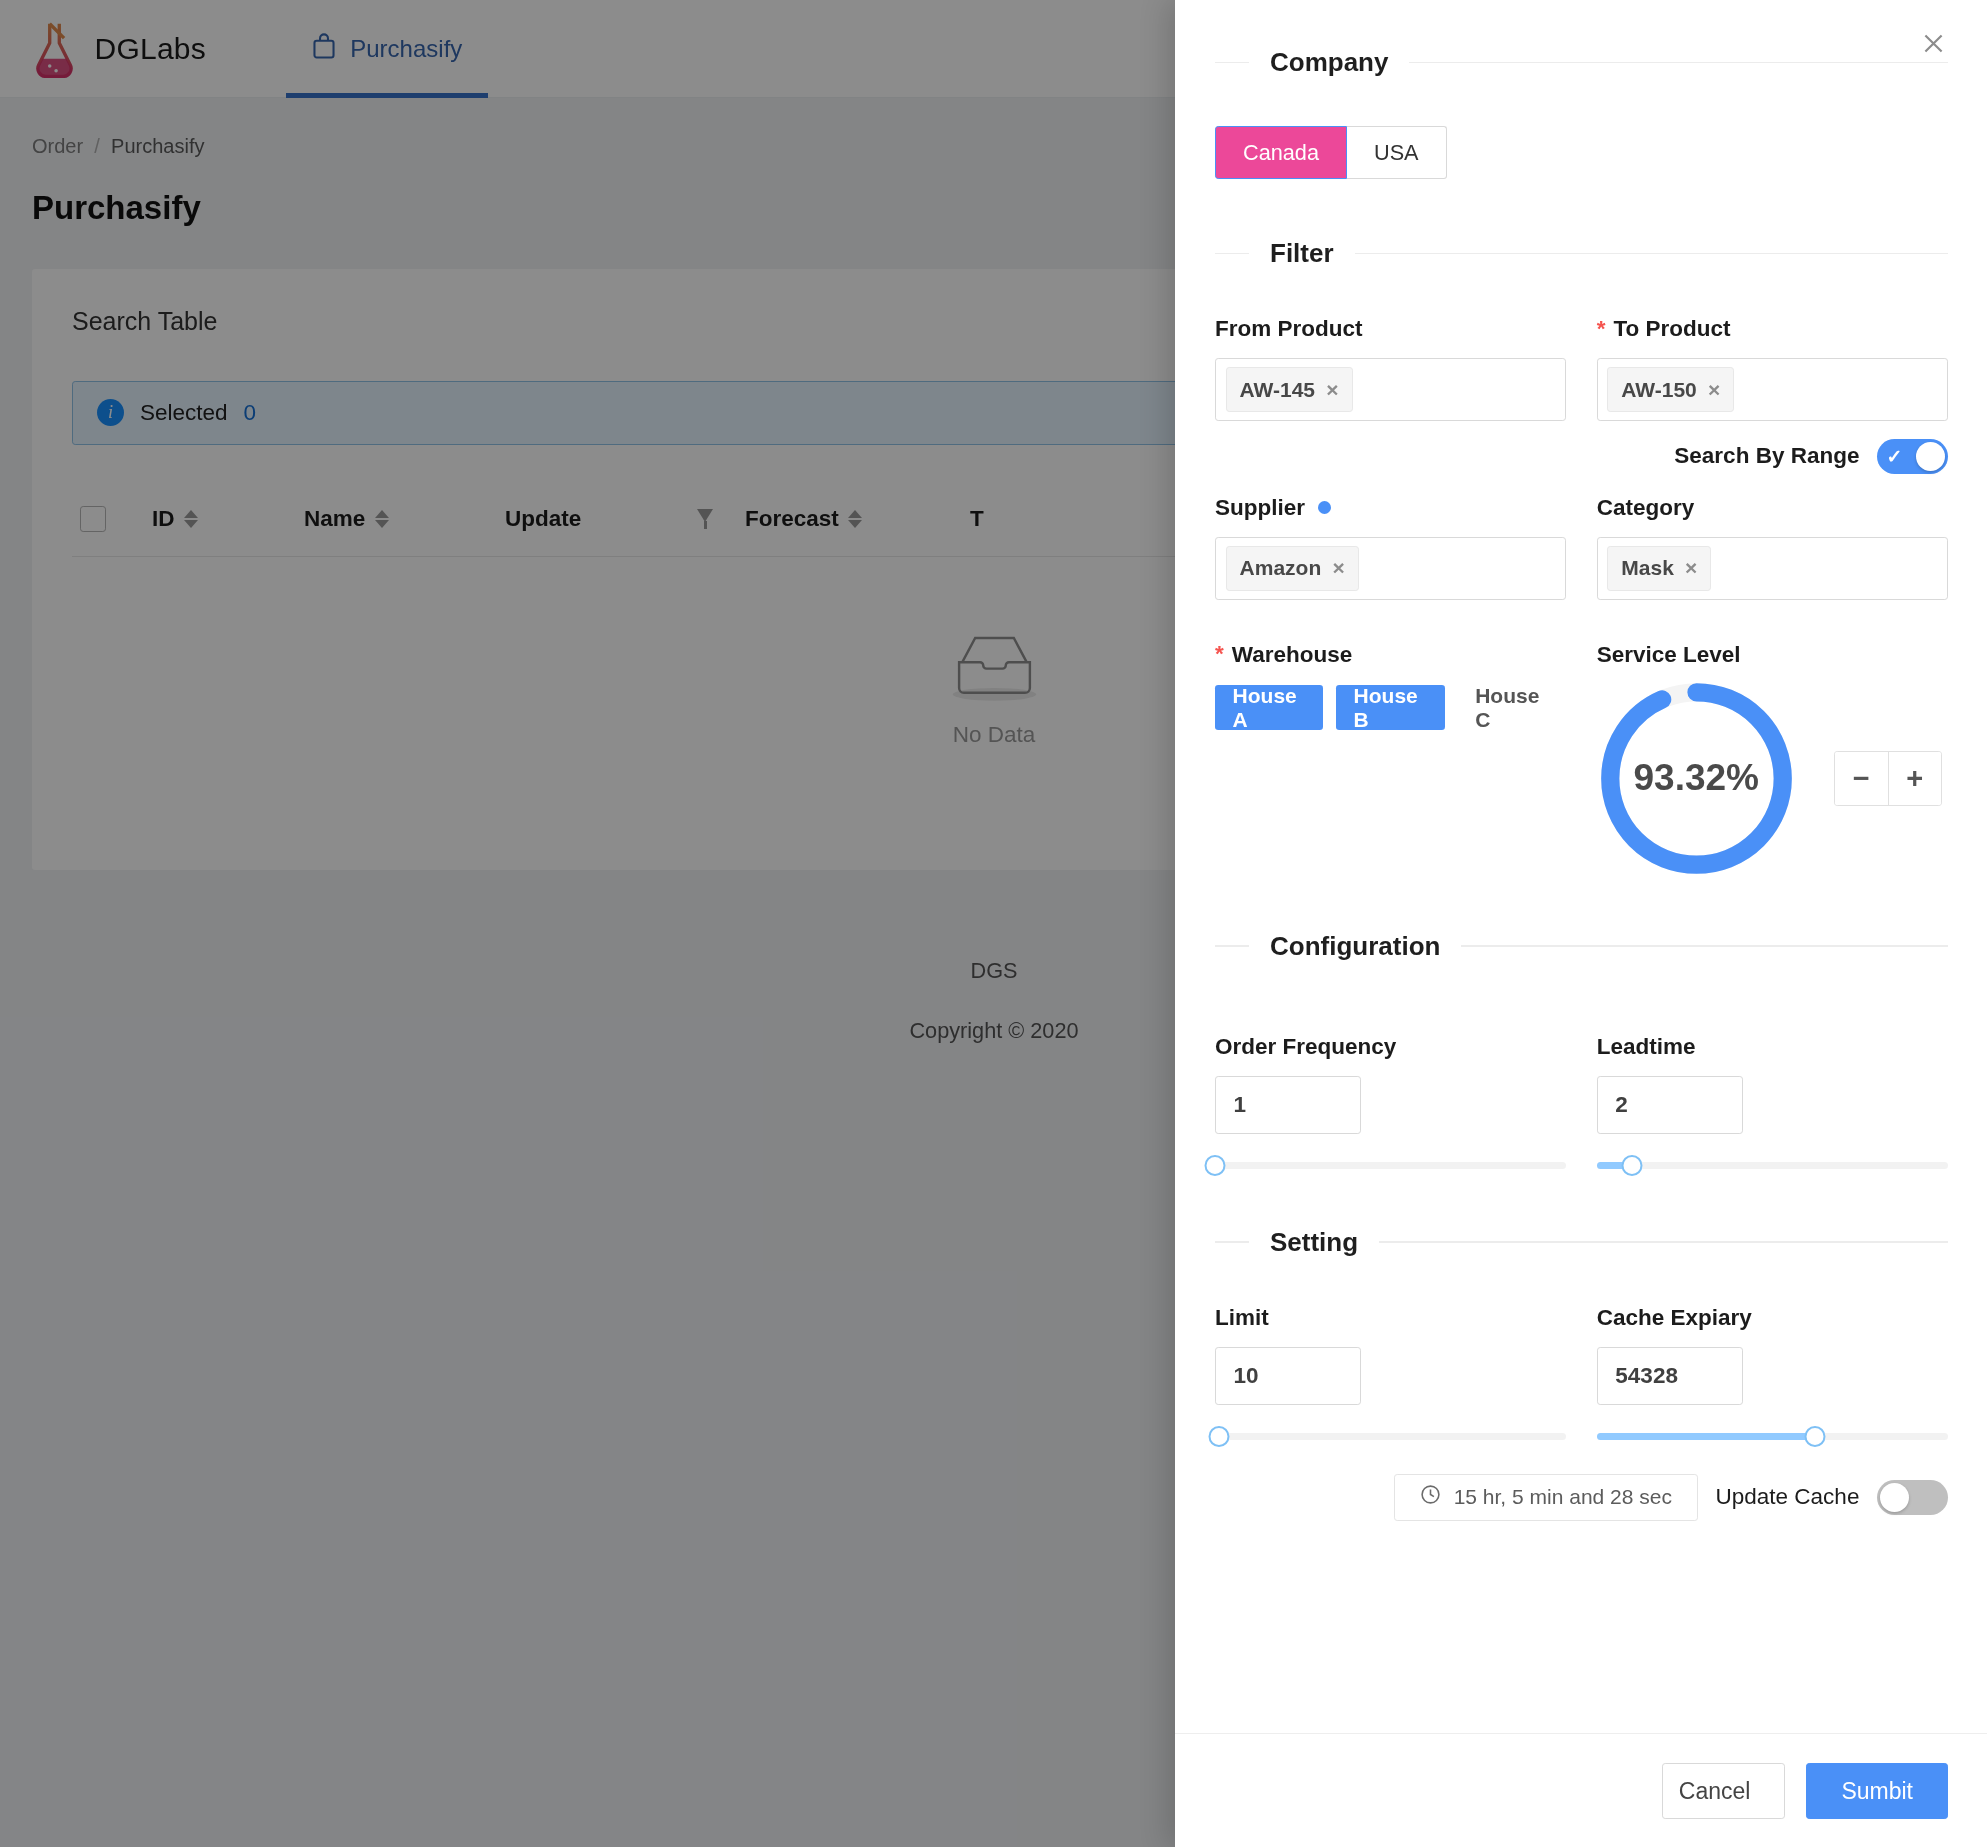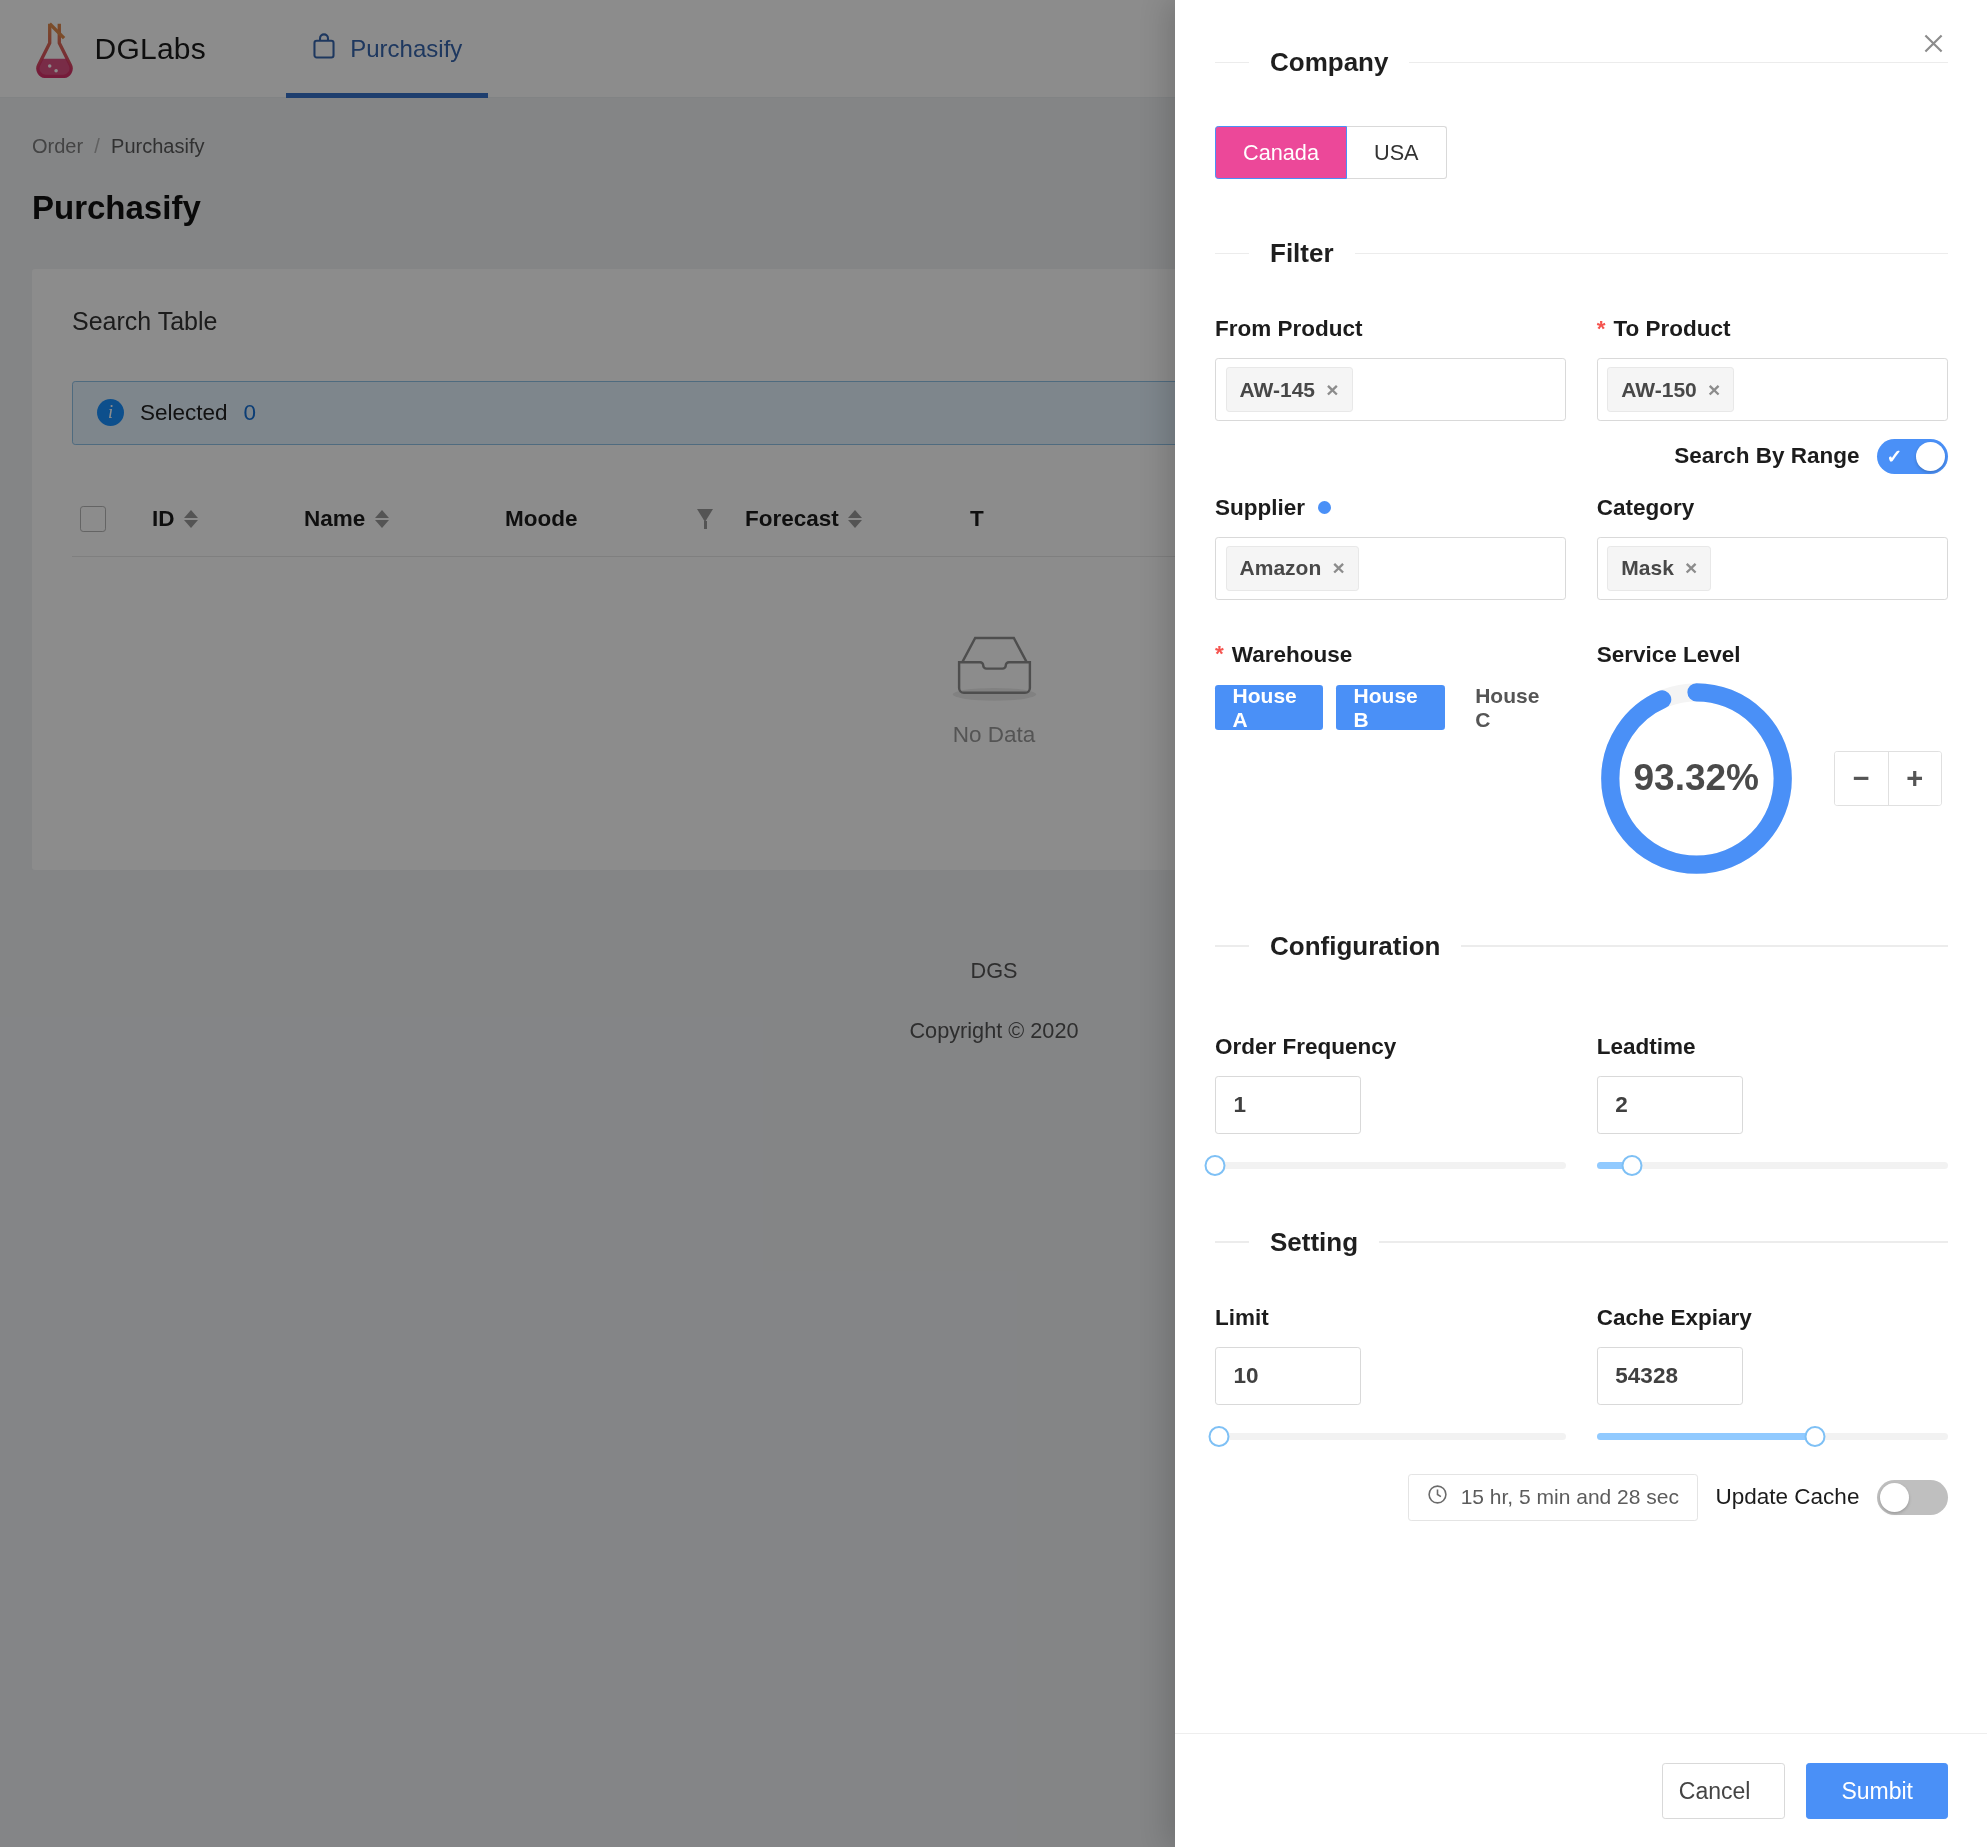--- a/index.html
+++ b/index.html
@@ -202,21 +202,21 @@
   .slider .track { position: absolute; left: 0; right: 0; top: 7.2px; height: 7.2px; border-radius: 4px; background: #f2f2f2; }
   .slider .fill { position: absolute; left: 0; top: 7.2px; height: 7.2px; border-radius: 4px; background: #91caff; }
   .slider .handle {
     position: absolute; top: 0; width: 21px; height: 21px; border-radius: 50%;
     background: #fff; border: 2.4px solid #7ec0f5; transform: translateX(-50%); cursor: pointer;
   }
 
   .cache-row { display: flex; align-items: center; justify-content: flex-end; gap: 17.6px; margin-top: 27px; }
   .time-chip {
     height: 47px; border: 0.8px solid #e4e4e4; border-radius: 3.2px; background: #fff;
-    display: flex; align-items: center; gap: 13px; padding: 0 18px;
+    display: flex; align-items: center; gap: 13px; padding: 0 25px;
     font-size: 21px; color: #5c5c5c;
   }
   .drawer-footer {
     height: 115px; border-top: 0.8px solid #eee; display: flex;
     align-items: center; justify-content: flex-end; gap: 21px; padding-right: 40px;
   }
   .btn {
     height: 56px; padding: 0 34px; border-radius: 3.2px; font-size: 23px;
     display: flex; align-items: center; cursor: pointer;
   }
@@ -294,21 +294,21 @@
                 </span>
             </div>
             <div class="th" style="width:201px">
               <span>Name</span>
               <span class="sorter">
                   <i class="up"></i>
                   <i class="dn"></i>
                 </span>
             </div>
             <div class="th" style="width:192px">
-              <span>Moode</span>
+              <span>Update</span>
             </div>
             <div class="th" style="width:48px">
               <span class="filter-ico"></span>
             </div>
             <div class="th" style="width:225px">
               <span>Forecast</span>
               <span class="sorter">
                   <i class="up"></i>
                   <i class="dn"></i>
                 </span>

